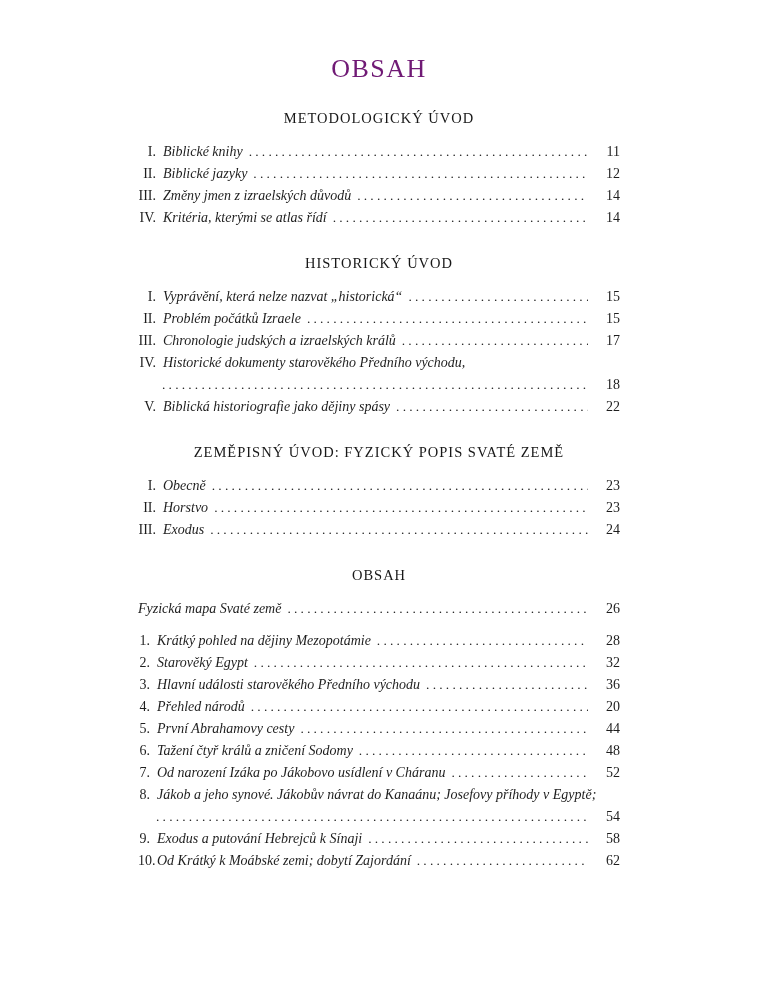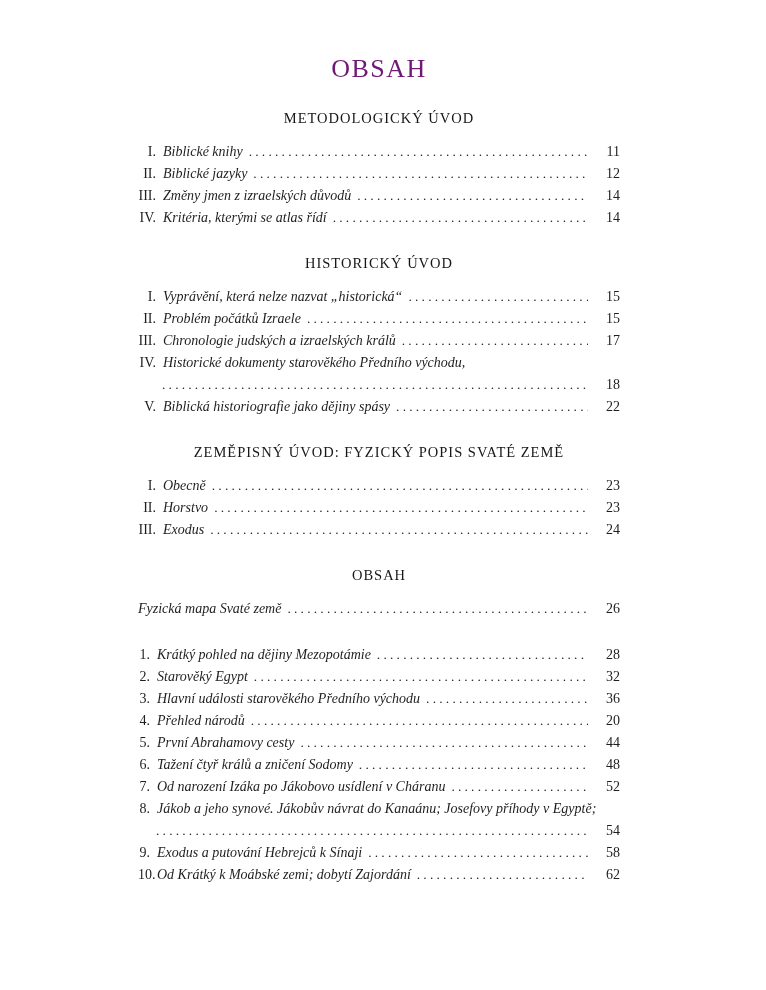--- a/index.html
+++ b/index.html
@@ -69,21 +69,21 @@
     content: "......................................................................................................................................";
     font-size: 13.5px;
     letter-spacing: 3.2px;
   }
   .entry .pageno {
     flex: none;
     width: 24px;
     text-align: right;
     white-space: nowrap;
   }
-  .intro-entry { margin-bottom: 24px; }
+  .intro-entry { margin-bottom: 10px; }
 </style>
 </head>
 <body>
 
 <div class="page">
   <div class="content">
 
     <h1 class="book-title">OBSAH</h1>
 
     <section>

